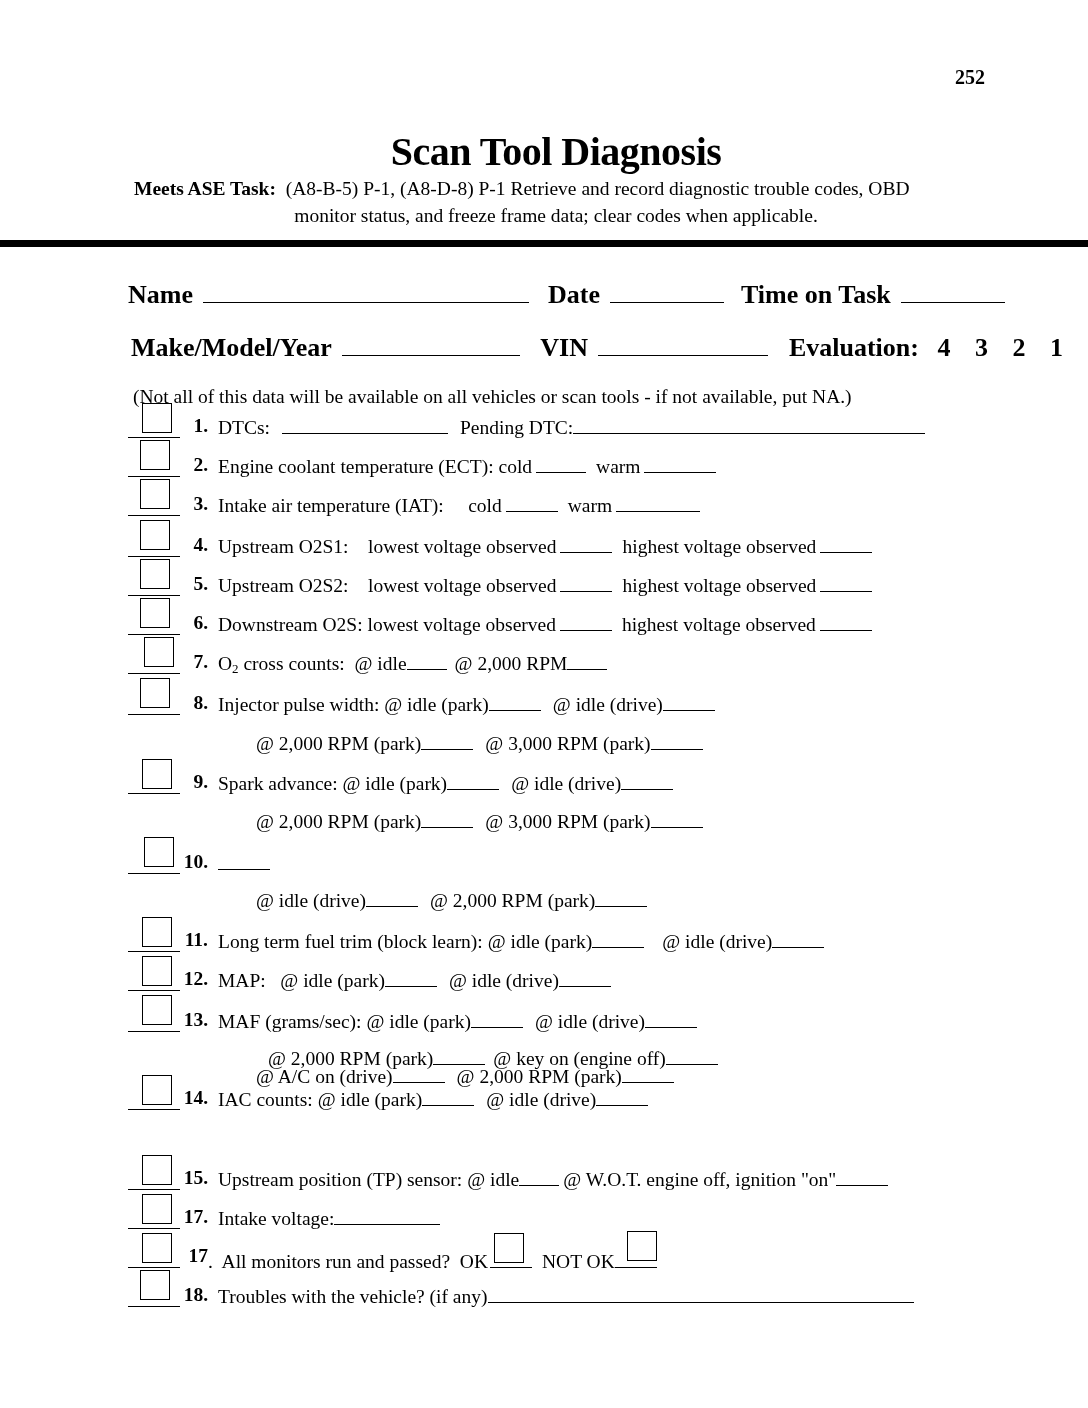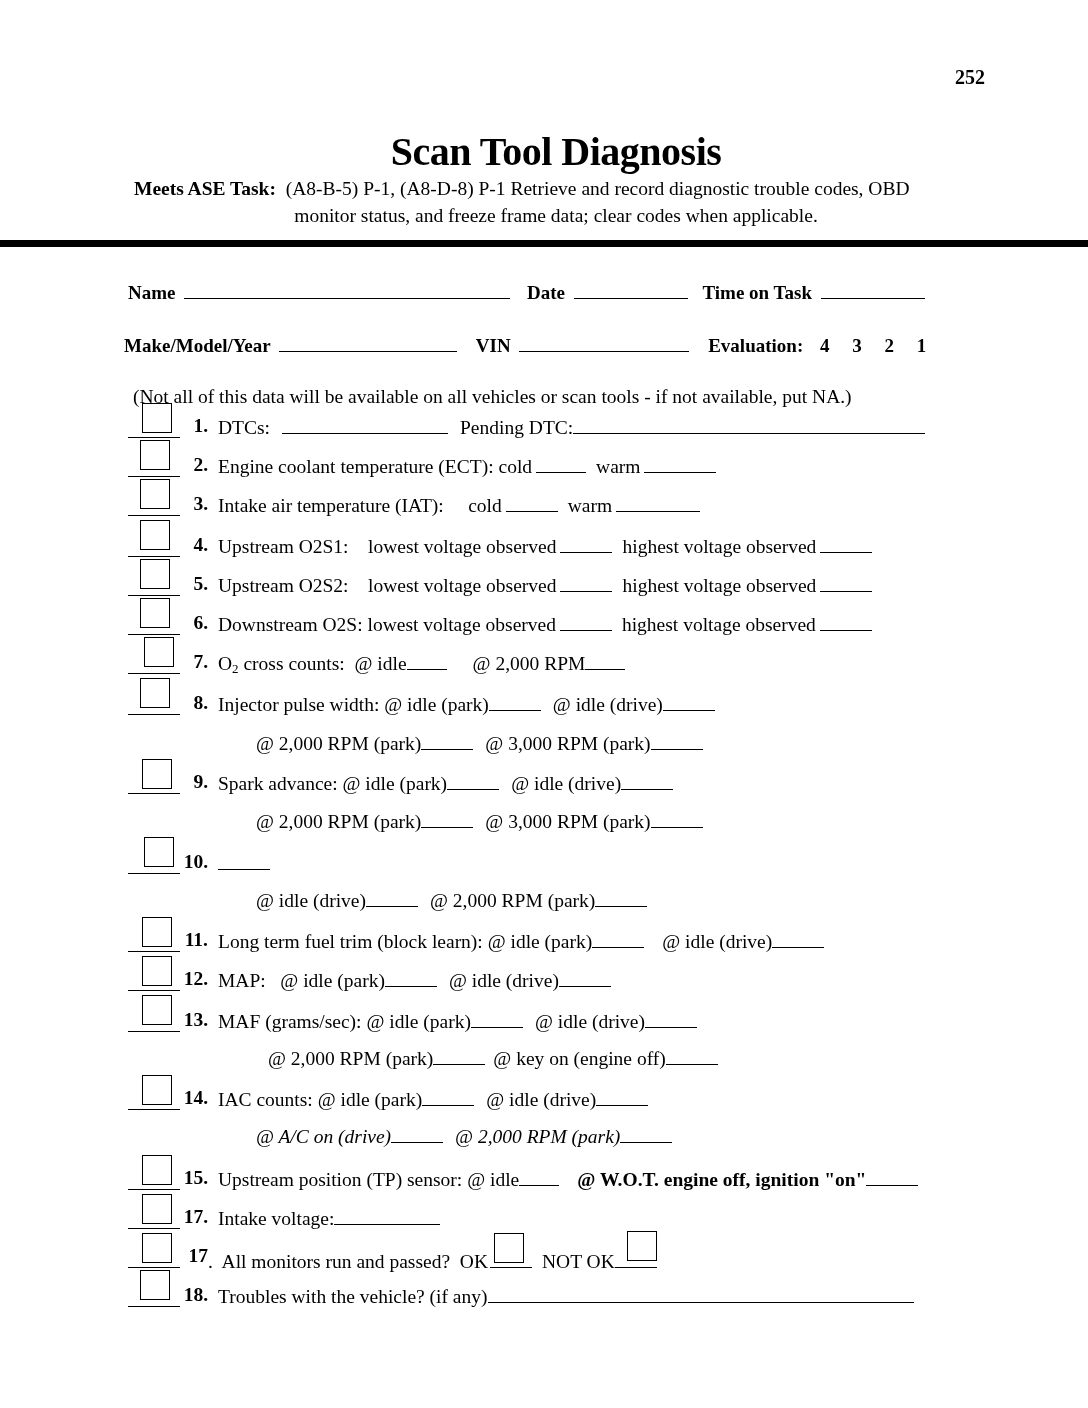--- a/index.html
+++ b/index.html
@@ -5,21 +5,21 @@
   html, body { margin: 0; padding: 0; background: #ffffff; }
   body { width: 1088px; height: 1408px; position: relative; overflow: hidden;
          font-family: "Liberation Serif", "DejaVu Serif", serif; color: #000; }
   .abs { position: absolute; white-space: nowrap; }
   .pagenum { top: 66px; right: 103px; font-size: 20px; font-weight: bold; }
   .title { top: 128px; left: 0; width: 1112px; text-align: center; font-size: 40px; font-weight: bold; letter-spacing: -0.5px; }
   .ase1 { top: 178px; left: 134px; font-size: 19.5px; }
   .ase1 b { font-weight: bold; }
   .ase2 { top: 205px; left: 0; width: 1112px; text-align: center; font-size: 19.5px; }
   .rule { position: absolute; top: 240px; left: 0; width: 1088px; height: 7px; background: #000; }
-  .hdr { font-size: 19px; font-weight: bold; text-align: center; }
+  .hdr { font-size: 26px; font-weight: bold; text-align: center; }
   .blank { display: inline-block; border-bottom: 1.5px solid #000; height: 18px; vertical-align: baseline; margin: 0 4px; }
   .note { top: 386px; left: 133px; font-size: 19.5px; }
   .row { position: absolute; left: 128px; font-size: 19.5px; height: 30px; }
   .lead { position: absolute; left: 0; top: 0; width: 52px; height: 24px; border-bottom: 1.5px solid #000; }
   .cbox { position: absolute; width: 28px; height: 28px; border: 1.5px solid #000; background: #fff; }
   .num { position: absolute; left: 52px; top: 2px; width: 28px; text-align: right; font-weight: bold; }
   .txt { position: absolute; left: 90px; top: 2px; white-space: nowrap; }
   .sub { position: absolute; left: 256px; font-size: 19.5px; white-space: nowrap; }
   .inline-box { display: inline-block; position: relative; width: 42px; height: 22px; border-bottom: 1.5px solid #000; vertical-align: baseline; margin-left: 2px; }
   .inline-box .ib { position: absolute; left: 4px; top: -12px; width: 28px; height: 28px; border: 1.5px solid #000; background: #fff; }
@@ -36,21 +36,21 @@
 
 <div class="abs hdr" style="top:280px; left:128px;">
   <span>Name</span>
   <span class="blank" style="width:326px;"></span>
   <span style="margin-left:8px;">Date</span>
   <span class="blank" style="width:114px;"></span>
   <span style="margin-left:6px;">Time on Task</span>
   <span class="blank" style="width:104px;"></span>
 </div>
 
-<div class="abs hdr" style="top:333px; left:124px;">
+<div class="abs hdr" style="top:333px; left:131px;">
   <span>Make/Model/Year</span>
   <span class="blank" style="width:178px;"></span>
   <span style="margin-left:10px;">VIN</span>
   <span class="blank" style="width:170px;"></span>
   <span style="margin-left:10px;">Evaluation:</span>
   <span style="margin-left:12px;">4</span>
   <span style="margin-left:18px;">3</span>
   <span style="margin-left:18px;">2</span>
   <span style="margin-left:18px;">1</span>
 </div>
@@ -96,21 +96,21 @@
   <div class="lead"></div>
   <div class="cbox" style="left:12px; top:-12px;"></div>
   <div class="num">6.</div>
   <div class="txt" style="white-space:pre;text-align:right;"><span>Downstream O2S: lowest voltage observed</span><span class="blank" style="width:52px;"></span><span style="margin-left:6px;">highest voltage observed</span><span class="blank" style="width:52px;"></span></div>
 </div>
 
 <div class="row" style="top:649px;">
   <div class="lead"></div>
   <div class="cbox" style="left:16px; top:-12px;"></div>
   <div class="num">7.</div>
-  <div class="txt"><span>O</span><sub class="s">2</sub><span style="white-space:pre;"> cross counts:  @ idle</span><span class="blank" style="width:40px;margin-left:0;"></span><span style="margin-left:22px;">@ 2,000 RPM</span><span class="blank" style="width:40px;margin-left:0;"></span></div>
+  <div class="txt"><span>O</span><sub class="s">2</sub><span style="white-space:pre;"> cross counts:  @ idle</span><span class="blank" style="width:40px;margin-left:0;"></span><span style="margin-left:4px;">@ 2,000 RPM</span><span class="blank" style="width:40px;margin-left:0;"></span></div>
 </div>
 
 <div class="row" style="top:690px;">
   <div class="lead"></div>
   <div class="cbox" style="left:12px; top:-12px;"></div>
   <div class="num">8.</div>
   <div class="txt"><span>Injector pulse width: @ idle (park)</span><span class="blank" style="width:52px;margin-left:0;"></span><span style="margin-left:8px;">@ idle (drive)</span><span class="blank" style="width:52px;margin-left:0;"></span></div>
 </div>
 <div class="sub" style="top:731px;"><span>@ 2,000 RPM (park)</span><span class="blank" style="width:52px;margin-left:0;"></span><span style="margin-left:8px;">@ 3,000 RPM (park)</span><span class="blank" style="width:52px;margin-left:0;"></span></div>
 
@@ -151,27 +151,27 @@
   <div class="txt"><span>MAF (grams/sec):  @ idle (park)</span><span class="blank" style="width:52px;margin-left:0;"></span><span style="margin-left:8px;">@ idle (drive)</span><span class="blank" style="width:52px;margin-left:0;"></span></div>
 </div>
 <div class="sub" style="top:1046px;margin-left:12px;"><span>@ 2,000 RPM (park)</span><span class="blank" style="width:52px;margin-left:0;"></span><span style="margin-left:4px;">@ key on (engine off)</span><span class="blank" style="width:52px;margin-left:0;"></span></div>
 
 <div class="row" style="top:1085px;">
   <div class="lead"></div>
   <div class="cbox" style="left:14px; top:-10px;"></div>
   <div class="num">14.</div>
   <div class="txt"><span>IAC counts:  @ idle (park)</span><span class="blank" style="width:52px;margin-left:0;"></span><span style="margin-left:8px;">@ idle (drive)</span><span class="blank" style="width:52px;margin-left:0;"></span></div>
 </div>
-<div class="sub" style="top:1124px;font-style:italic;"><span>@ A/C on (drive)</span><span class="blank" style="width:52px;margin-left:0;"></span><span style="margin-left:8px;">@ 2,000 RPM (park)</span><span class="blank" style="width:52px;margin-left:0;"></span></div>
+<div class="sub" style="top:1064px;"><span>@ A/C on (drive)</span><span class="blank" style="width:52px;margin-left:0;"></span><span style="margin-left:8px;">@ 2,000 RPM (park)</span><span class="blank" style="width:52px;margin-left:0;"></span></div>
 
 <div class="row" style="top:1165px;">
   <div class="lead"></div>
   <div class="cbox" style="left:14px; top:-10px;"></div>
   <div class="num">15.</div>
-  <div class="txt"><span>Upstream position (TP) sensor:  @ idle</span><span class="blank" style="width:40px;margin-left:0;"></span><span style="margin-left:14px;font-weight:bold;">@ W.O.T. engine off, ignition "on"</span><span class="blank" style="width:52px;margin-left:0;"></span></div>
+  <div class="txt"><span>Upstream position (TP) sensor:  @ idle</span><span class="blank" style="width:40px;margin-left:0;"></span><span style="">@ W.O.T. engine off, ignition "on"</span><span class="blank" style="width:52px;margin-left:0;"></span></div>
 </div>
 
 <div class="row" style="top:1204px;">
   <div class="lead"></div>
   <div class="cbox" style="left:14px; top:-10px;"></div>
   <div class="num">17.</div>
   <div class="txt"><span>Intake voltage:</span><span class="blank" style="width:106px;margin-left:0;"></span></div>
 </div>
 
 <div class="row" style="top:1243px;">

